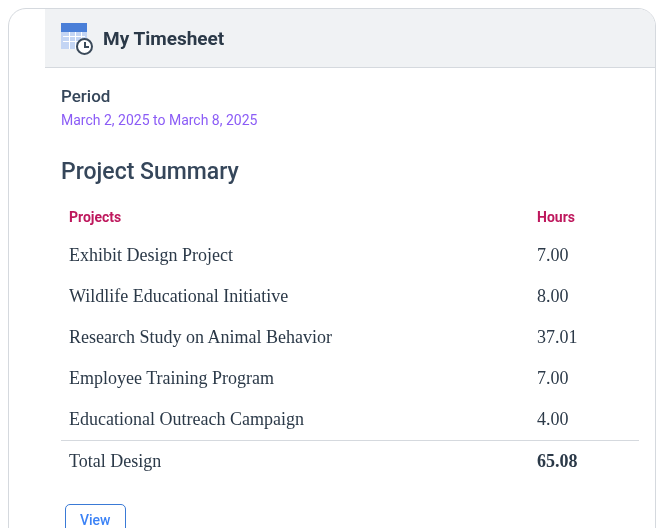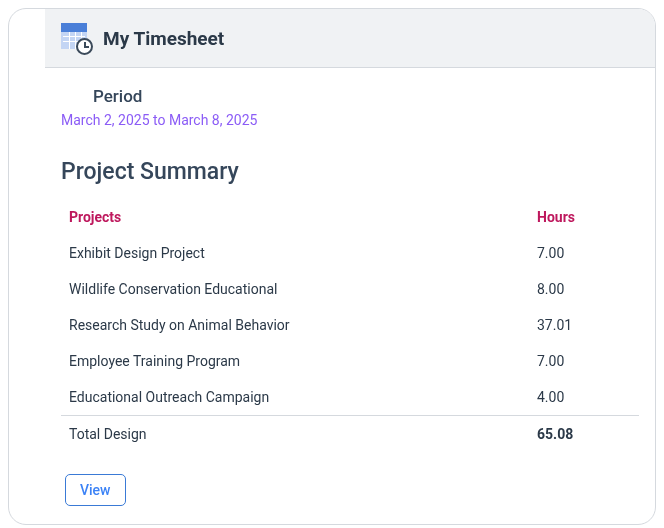--- a/index.html
+++ b/index.html
@@ -97,21 +97,20 @@
       color: #2b3948;
     }
     .card-body {
       padding: 18px 16px 18px 16px;
     }
     .section-label {
       font-size: 17px;
       font-weight: 500;
       color: #35465a;
       margin-bottom: 6px;
-      margin-left: 32px;
     }
     .period-text {
       font-size: 14px;
       color: #8b5cf6;
       margin-bottom: 30px;
     }
     .summary-title {
       font-size: 23px;
       font-weight: 500;
       color: #35465a;
@@ -125,24 +124,25 @@
       text-align: left;
       font-size: 14px;
       font-weight: 700;
       color: #be185d;
       padding: 10px 8px;
     }
     table.summary th.hours-col {
       width: 110px;
     }
     table.summary td {
-      font-size: 14px;
+      font-size: 18px;
       color: #2b3948;
       padding: 10px 8px;
       font-weight: 400;
+      font-family: Liberation Serif, serif;
     }
     table.summary tr.total-row td {
       border-top: 1px solid #d5d9de;
     }
     table.summary tr.total-row .hours-val {
       font-weight: 700;
     }
     .actions {
       margin-top: 22px;
       padding-left: 4px;
@@ -190,21 +190,21 @@
           <th>Projects</th>
           <th class="hours-col">Hours</th>
         </tr>
       </thead>
       <tbody>
         <tr>
           <td>Exhibit Design Project</td>
           <td>7.00</td>
         </tr>
         <tr>
-          <td>Wildlife Conservation Educational</td>
+          <td>Wildlife Educational Initiative</td>
           <td>8.00</td>
         </tr>
         <tr>
           <td>Research Study on Animal Behavior</td>
           <td>37.01</td>
         </tr>
         <tr>
           <td>Employee Training Program</td>
           <td>7.00</td>
         </tr>

